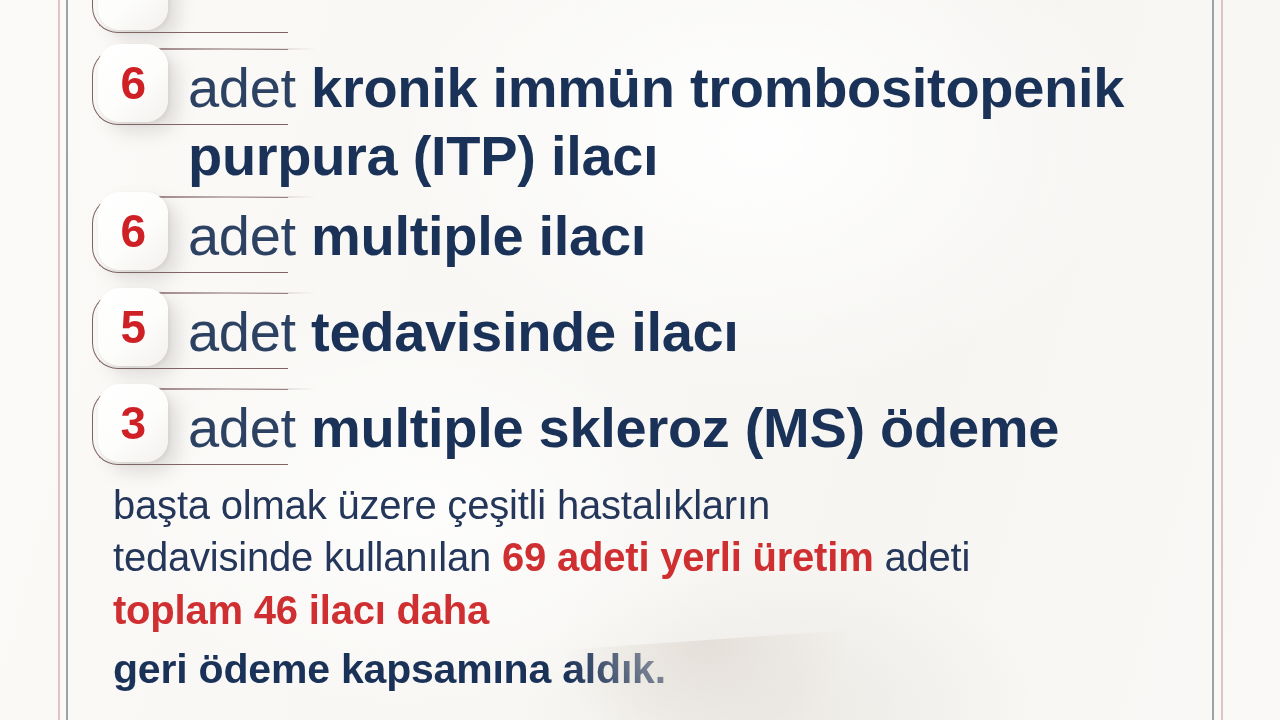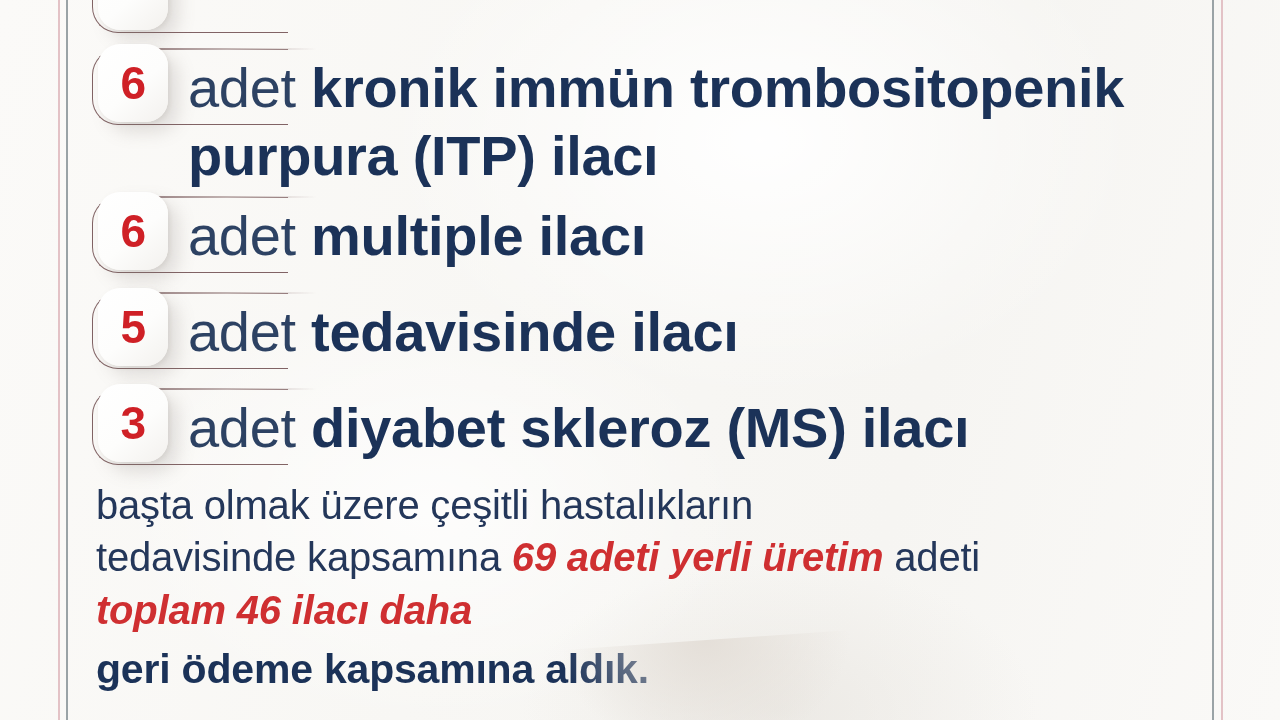--- a/index.html
+++ b/index.html
@@ -147,33 +147,32 @@
   
   #row-0 { height: 66px; }              
   #row-1 { height: 148px; }
   #row-2 { height: 96px; }
   #row-3 { height: 96px; }
   #row-4 { height: 96px; }
 
   
   #closing {
     position: absolute;
-    left: 96px;
+    left: 113px;
     top: 480px;
     width: 1090px;
     font-size: 40px;
     line-height: 1.29;
     color: #223556;
     letter-spacing: -0.2px;
   }
   #closing .ln { display: block; white-space: pre; }
   #closing .plain  { font-weight: 400; color: #24375a; }
   #closing .hi {
     font-weight: 700;
-    font-style: italic;
     color: #cf2f31;
   }
   #closing .strong { font-weight: 700; color: #1b3258; }
   #line-3 { margin-top: 2px; }
   #line-4 { margin-top: 6px; font-size: 41px; }
 
   
   .fold {
     position: absolute;
     left: 560px;
@@ -236,29 +235,29 @@
         <span class="badge-num">5</span>
       </div>
       <span class="stat-text"><span class="unit">adet </span><span class="drug">tedavisinde ilacı</span></span>
     </div>
 
     <div class="stat-row" id="row-4">
       <div class="row-rail"></div>
       <div class="badge">
         <span class="badge-num">3</span>
       </div>
-      <span class="stat-text"><span class="unit">adet </span><span class="drug">diyabet skleroz (MS) ilacı</span></span>
+      <span class="stat-text"><span class="unit">adet </span><span class="drug">multiple skleroz (MS) ödeme</span></span>
     </div>
 
   </div>
 
   <div id="closing">
     <span class="ln" id="line-1"><span class="plain">başta olmak üzere çeşitli hastalıkların</span></span>
 
-    <span class="ln" id="line-2"><span class="plain">tedavisinde kapsamına </span><span class="hi">69 adeti yerli üretim</span><span class="plain"> adeti</span></span>
+    <span class="ln" id="line-2"><span class="plain">tedavisinde kullanılan </span><span class="hi">69 adeti yerli üretim</span><span class="plain"> adeti</span></span>
 
     <span class="ln" id="line-3"><span class="hi">toplam 46 ilacı daha</span></span>
 
     <span class="ln" id="line-4"><span class="strong">geri ödeme kapsamına aldık.</span></span>
   </div>
 
   <div class="fold"></div>
 </div>
 
 </body></html>

